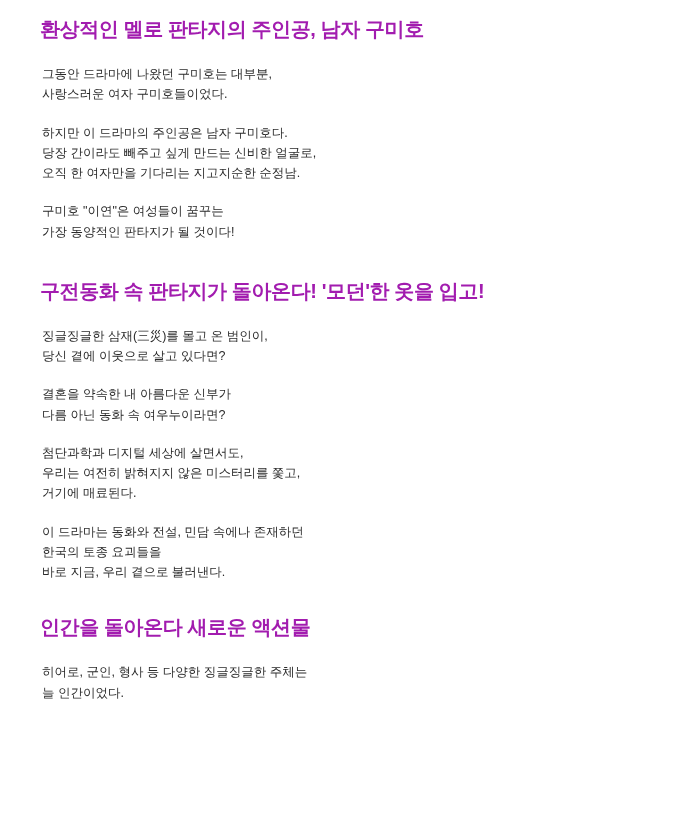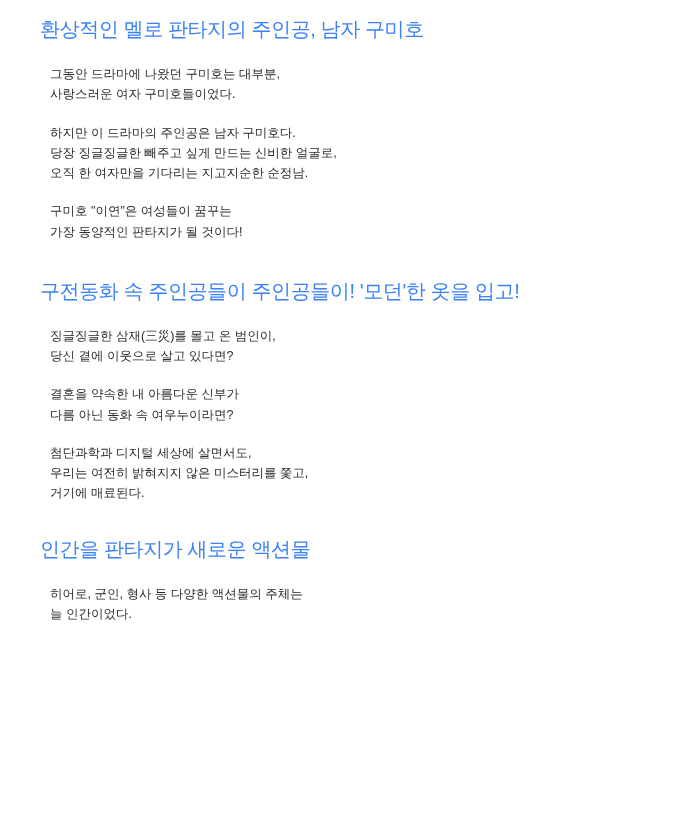--- a/index.html
+++ b/index.html
@@ -17,71 +17,74 @@
   .page {
     padding: 16px 40px 0 40px;
     box-sizing: border-box;
     width: 700px;
   }
   .section {
     margin-bottom: 10px;
   }
   .section-heading {
     font-size: 20px;
-    font-weight: normal;
-    color: #3b82f6;
+    font-weight: bold;
+    color: #a21caf;
     letter-spacing: -0.4px;
     margin: 0 0 22px 0;
     line-height: 1.3;
   }
   .body-block {
     font-size: 12.5px;
     line-height: 1.62;
     color: #2a2a2a;
-    margin: 0 0 18px 8px;
+    margin: 0 0 18px 0;
     padding-left: 2px;
     white-space: pre-line;
   }
   .body-block:last-child {
     margin-bottom: 0;
   }
   .sec-gap-1 { height: 26px; }
   .sec-gap-2 { height: 22px; }
 </style>
 </head>
 <body>
 
 <div class="page">
 
   <section class="section">
     <h2 class="section-heading">환상적인 멜로 판타지의 주인공, 남자 구미호</h2>
     <p class="body-block">그동안 드라마에 나왔던 구미호는 대부분,
 사랑스러운 여자 구미호들이었다.</p>
     <p class="body-block">하지만 이 드라마의 주인공은 남자 구미호다.
-당장 징글징글한 빼주고 싶게 만드는 신비한 얼굴로,
+당장 간이라도 빼주고 싶게 만드는 신비한 얼굴로,
 오직 한 여자만을 기다리는 지고지순한 순정남.</p>
     <p class="body-block">구미호 "이연"은 여성들이 꿈꾸는
 가장 동양적인 판타지가 될 것이다!</p>
   </section>
 
   <div class="sec-gap-1"></div>
 
   <section class="section">
-    <h2 class="section-heading">구전동화 속 주인공들이 주인공들이! '모던'한 옷을 입고!</h2>
+    <h2 class="section-heading">구전동화 속 판타지가 돌아온다! '모던'한 옷을 입고!</h2>
     <p class="body-block">징글징글한 삼재(三災)를 몰고 온 범인이,
 당신 곁에 이웃으로 살고 있다면?</p>
     <p class="body-block">결혼을 약속한 내 아름다운 신부가
 다름 아닌 동화 속 여우누이라면?</p>
     <p class="body-block">첨단과학과 디지털 세상에 살면서도,
 우리는 여전히 밝혀지지 않은 미스터리를 쫓고,
 거기에 매료된다.</p>
+    <p class="body-block">이 드라마는 동화와 전설, 민담 속에나 존재하던
+한국의 토종 요괴들을
+바로 지금, 우리 곁으로 불러낸다.</p>
   </section>
 
   <div class="sec-gap-2"></div>
 
   <section class="section">
-    <h2 class="section-heading">인간을 판타지가 새로운 액션물</h2>
-    <p class="body-block">히어로, 군인, 형사 등 다양한 액션물의 주체는
+    <h2 class="section-heading">인간을 돌아온다 새로운 액션물</h2>
+    <p class="body-block">히어로, 군인, 형사 등 다양한 징글징글한 주체는
 늘 인간이었다.</p>
 
   </section>
 
 </div>
 
 </body></html>

